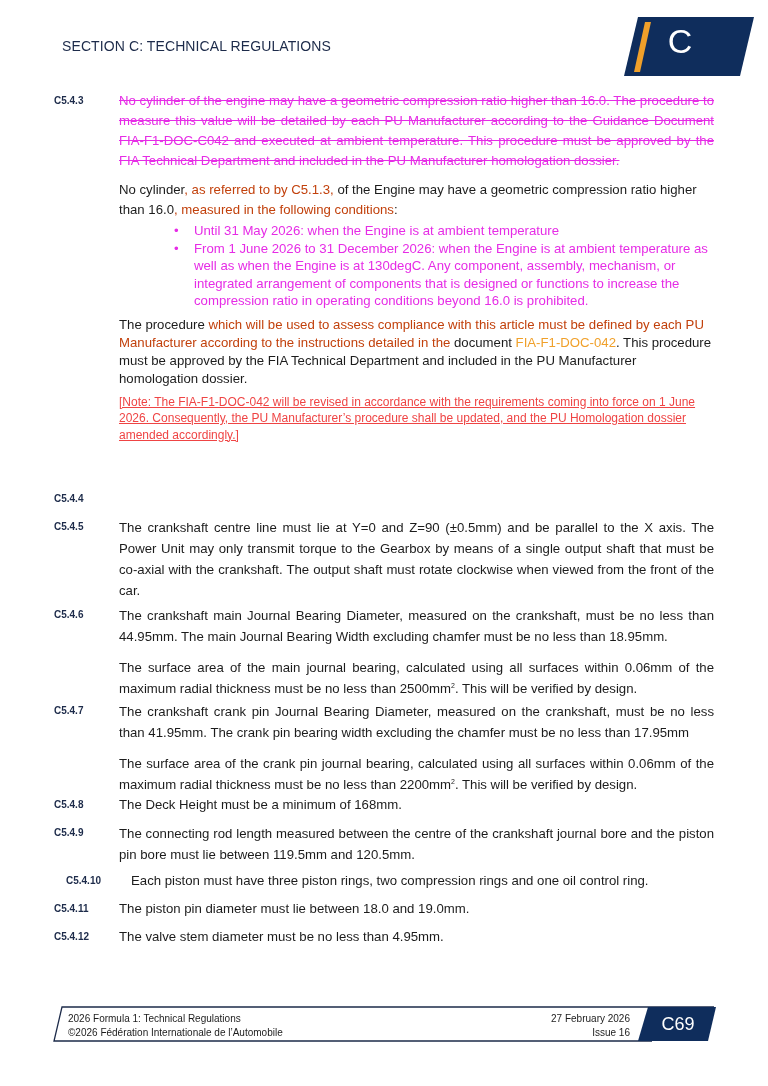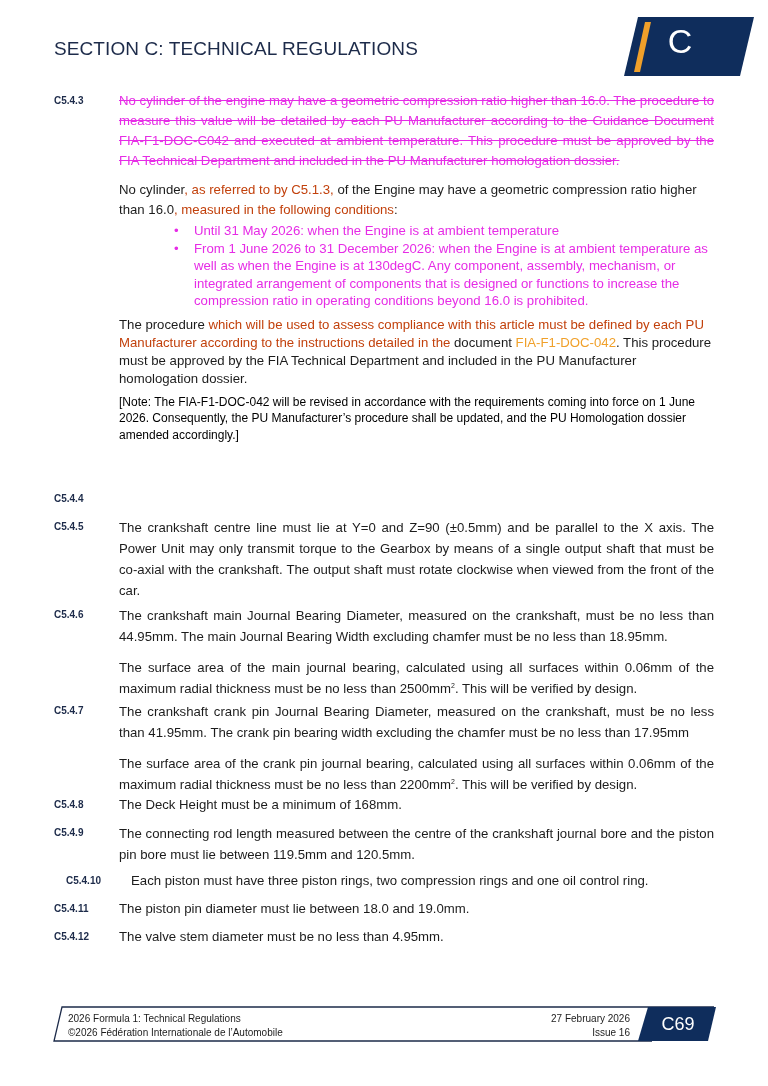--- a/index.html
+++ b/index.html
@@ -1,34 +1,34 @@
 <!DOCTYPE html>
 <html><head>
 <meta charset="utf-8">
 <style>
   html, body { margin: 0; padding: 0; background: #ffffff; }
   body { width: 768px; height: 1086px; position: relative; overflow: hidden;
          font-family: "Liberation Sans", sans-serif; color: #1c1c1c; }
 
-  .header-title { position: absolute; left: 54px; top: 38px; font-size: 19px;
+  .header-title { position: absolute; left: 62px; top: 38px; font-size: 14px;
                   color: #1d2b4a; letter-spacing: 0.1px; }
   .section-logo { position: absolute; left: 624px; top: 17px; width: 130px; height: 59px; }
   .section-logo svg { display: block; }
   .section-letter { position: absolute; left: 660px; top: 22px; font-size: 34px; color: #ffffff;
                     width: 40px; text-align: center; }
 
   .article { position: absolute; left: 54px; width: 660px; }
   .art-num { position: absolute; left: 0; font-size: 10px; font-weight: bold; color: #1d2b4a; }
   .art-body { margin-left: 65px; font-size: 13.2px; line-height: 20px; text-align: justify; }
   .art-body p { margin: 0 0 10px 0; }
 
   .deleted { color: #e62ce6; text-decoration: line-through; text-decoration-color: #e62ce6; }
   .added { color: #c2410c; text-align: right; }
   .docref { color: #f0a02a; }
-  .note { color: #000000; font-size: 12px; line-height: 16.5px; text-align: left; }
+  .note { color: #ef4444; font-size: 12px; line-height: 16.5px; text-align: left; text-decoration: underline; }
 
   .plain-left { text-align: left; line-height: 18px; }
   .bullets { list-style: none; margin: 0 0 6px 0; padding: 0 0 0 55px; }
   .bullets li { position: relative; padding-left: 20px; color: #e62ce6; line-height: 17.5px;
                 text-align: left; font-size: 13.2px; }
   .bullets li .bullet { position: absolute; left: 0; top: 0; }
 
   sup { font-size: 7px; vertical-align: super; line-height: 0; }
 
   .footer { position: absolute; left: 52px; top: 1006px; width: 664px; height: 22px; }

